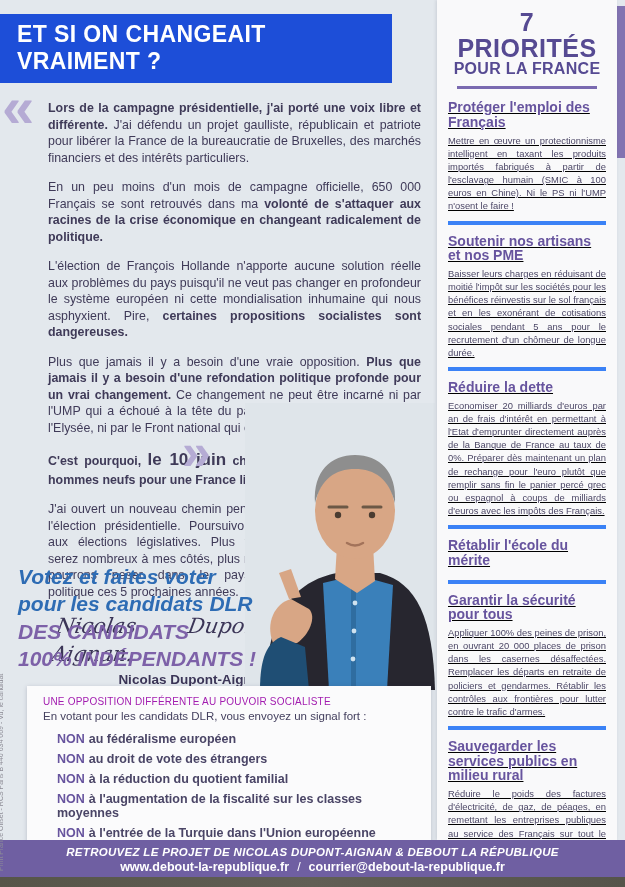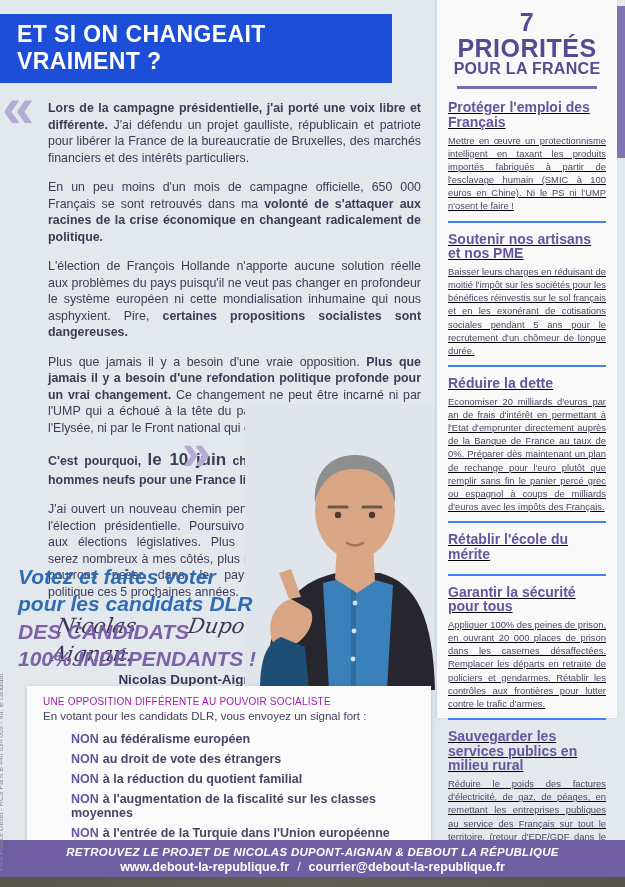--- a/index.html
+++ b/index.html
@@ -34,37 +34,37 @@
 
   .cta{ position:absolute; left:18px; top:563px; width:300px; font-style:italic;
         font-weight:bold; line-height:1.3; }
   .cta .blue{ color:#2e6cb4; font-size:21px; }
   .cta .purple{ color:#7d61a8; font-size:21px; }
 
   .card{ position:absolute; left:27px; top:686px; width:404px; background:#fbfbfc;
          box-shadow:0 1px 4px rgba(60,60,90,.25); padding:10px 14px 8px 16px; }
   .card-title{ color:#a21caf; font-weight:normal; font-size:10px; letter-spacing:.2px; }
   .card-intro{ color:#45415f; font-size:11.5px; margin:3px 0 10px; }
-  .card ul{ list-style:none; margin-left:28px; }
+  .card ul{ list-style:none; margin-left:14px; }
   .card li{ font-size:12.5px; font-weight:bold; color:#4a4566; margin-bottom:6px; }
   .card li .non{ color:#67549e; margin-right:4px; }
 
   .print-credit{ position:absolute; left:4px; bottom:16px; transform-origin:0 100%;
                  transform:rotate(-90deg); font-size:7px; color:#8d8c96; white-space:nowrap; }
 
   
-  .right-col{ position:absolute; left:437px; top:0; width:180px; height:718px;
+  .right-col{ position:absolute; left:437px; top:0; width:180px; height:840px;
               background:#f9f9fa; box-shadow:-1px 0 3px rgba(60,60,90,.15);
               padding:10px 11px 0 11px; }
   .pr-title{ text-align:center; color:#564a92; font-weight:bold; line-height:1.02; }
   .pr-title .t1{ font-size:25px; display:block; letter-spacing:.5px; }
   .pr-title .t2{ font-size:16px; display:block; letter-spacing:.3px; }
   .pr-underline{ width:140px; height:3px; background:#7a6ab0; margin:9px auto 2px; }
   .pr-section{ padding:9px 0 8px;text-decoration:underline; }
-  .pr-section + .pr-section{ border-top:2px solid #3b82f6; }
+  .pr-section + .pr-section{ border-top:4px solid #3b82f6; }
   .pr-heading{ color:#67549e; font-weight:bold; font-size:14px; line-height:1.05;
                margin-bottom:4px; }
   .pr-body{ color:#4c4766; font-size:9.4px; line-height:1.4; text-align:justify; }
 
   
   .footer{ position:absolute; left:0; top:840px; width:625px; height:37px; background:#6f5fa2;
            color:#ffffff; text-align:center; padding-top:6px; }
   .footer-l1{ font-style:italic; font-weight:bold; font-size:11.5px; letter-spacing:.3px; }
   .footer-l2{ font-weight:bold; font-size:12.5px; margin-top:2px; }
   .footer-l2 .sep{ margin:0 8px; font-weight:normal; }

